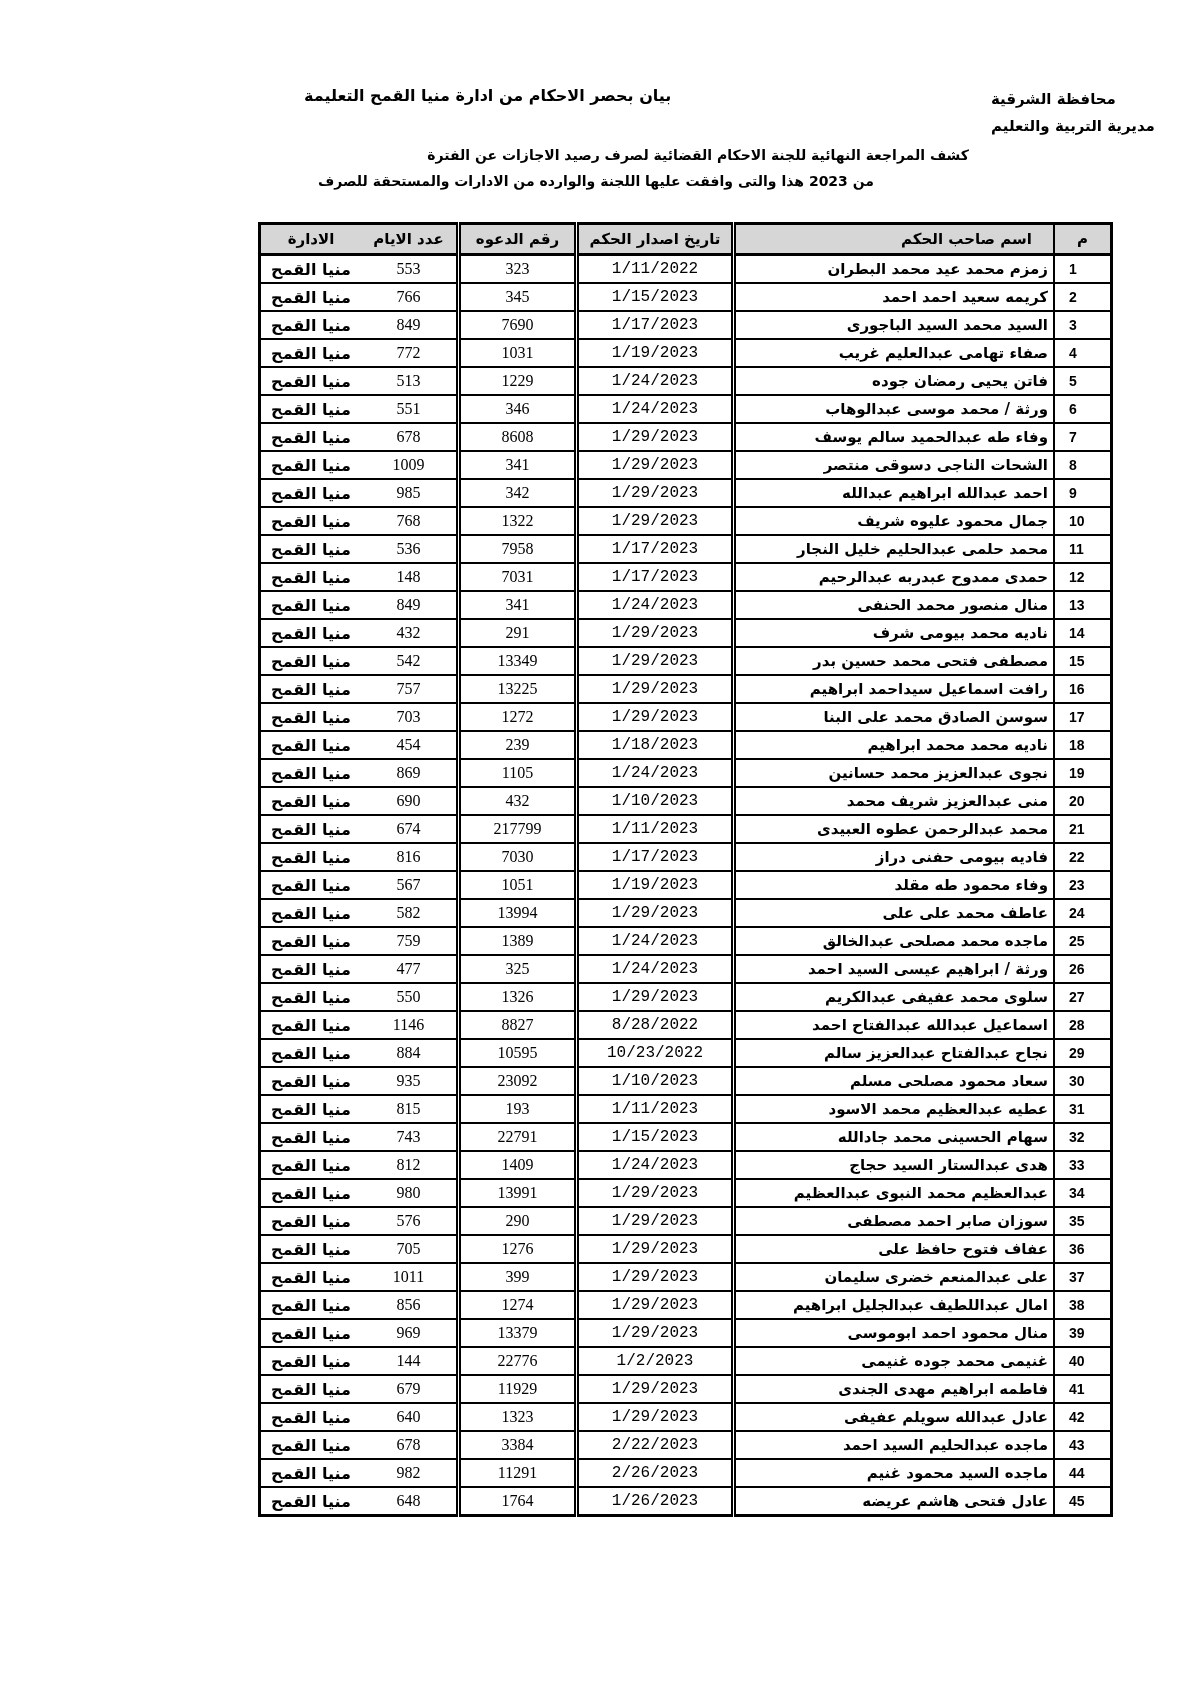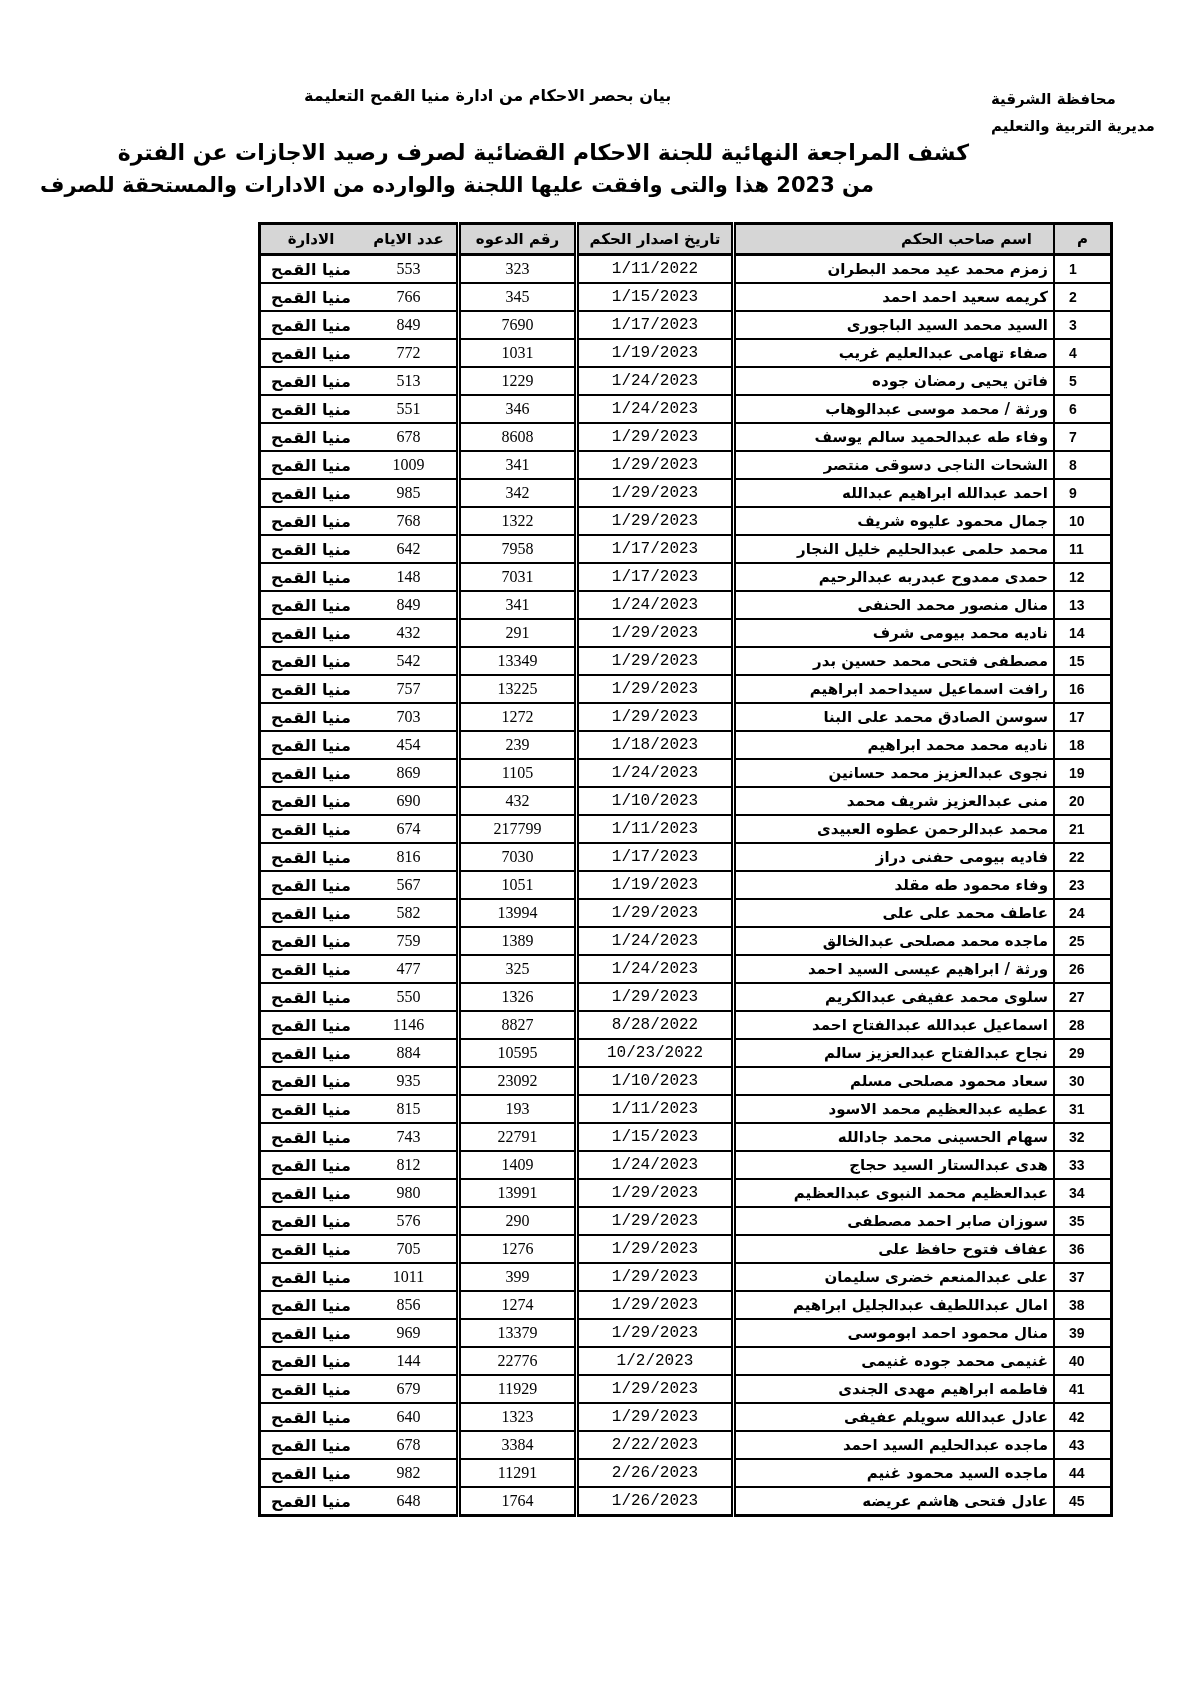--- a/index.html
+++ b/index.html
@@ -18,28 +18,28 @@
     direction:rtl;text-align:left;
     font-weight:bold;font-size:15px;line-height:27px;
     white-space:nowrap;
   }
   .doc-title{
     position:absolute;left:298px;top:86px;
     direction:rtl;white-space:nowrap;
     font-weight:bold;font-size:16px;
   }
   .subtitle1{
-    position:absolute;right:227px;top:140px;
+    position:absolute;right:227px;top:147px;
     direction:rtl;white-space:nowrap;
-    font-weight:bold;font-size:22px;
+    font-weight:bold;font-size:14px;
   }
   .subtitle2{
     position:absolute;right:322px;top:173px;
     direction:rtl;white-space:nowrap;
-    font-weight:bold;font-size:21px;text-align:right;
+    font-weight:bold;font-size:14px;text-align:right;
   }
   
   table.records{
     position:absolute;left:252px;top:222px;
     direction:rtl;
     border-collapse:collapse;
     table-layout:fixed;
     width:811px;
     border:3px solid #000;
   }
@@ -183,21 +183,21 @@
       <td class="col-date cell-date sep-dbl">1/29/2023</td>
       <td class="col-case cell-case sep-dbl">1322</td>
       <td class="col-days cell-days sep-none">768</td>
       <td class="col-admin cell-admin sep-none">منيا القمح</td>
     </tr>
         <tr>
       <td class="col-num cell-rownum sep-thin"><span>11</span></td>
       <td class="col-name cell-name sep-dbl">محمد حلمى عبدالحليم خليل النجار</td>
       <td class="col-date cell-date sep-dbl">1/17/2023</td>
       <td class="col-case cell-case sep-dbl">7958</td>
-      <td class="col-days cell-days sep-none">642</td>
+      <td class="col-days cell-days sep-none">536</td>
       <td class="col-admin cell-admin sep-none">منيا القمح</td>
     </tr>
         <tr>
       <td class="col-num cell-rownum sep-thin"><span>12</span></td>
       <td class="col-name cell-name sep-dbl">حمدى ممدوح عبدربه عبدالرحيم</td>
       <td class="col-date cell-date sep-dbl">1/17/2023</td>
       <td class="col-case cell-case sep-dbl">7031</td>
       <td class="col-days cell-days sep-none">148</td>
       <td class="col-admin cell-admin sep-none">منيا القمح</td>
     </tr>

